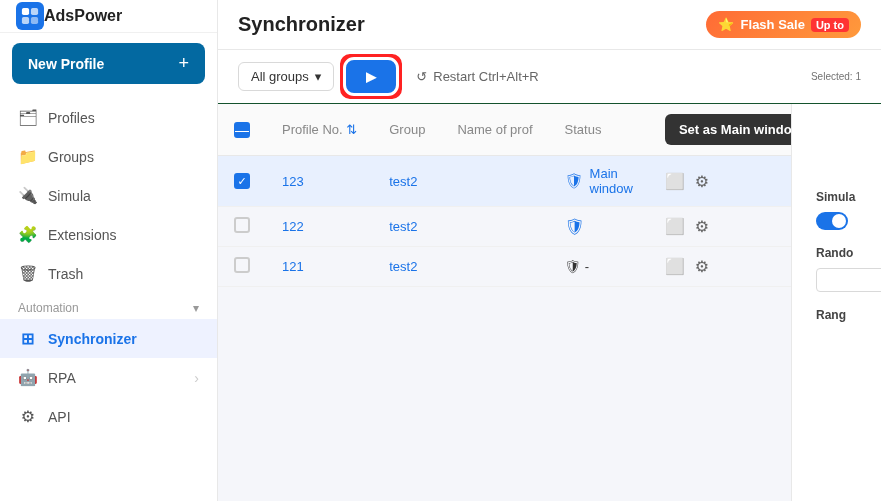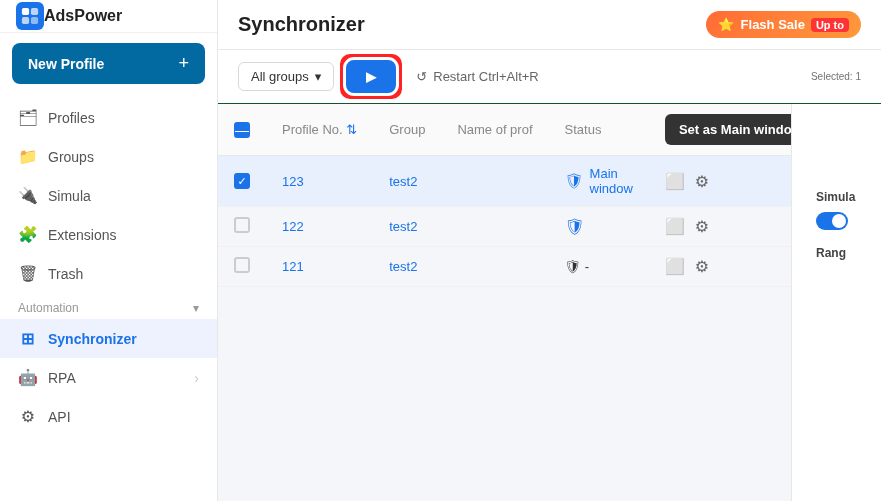--- a/index.html
+++ b/index.html
@@ -543,17 +543,21 @@
 
     <div class="right-panel">
       <div style="height:60px;"></div>
       <div class="right-panel-section">
         <span class="right-panel-label">Simula</span>
         <div class="toggle-container">
           <div class="toggle"></div>
         </div>
       </div>
       <div class="right-panel-section">
+        <span class="right-panel-label">Rando</span>
+        <input class="input-small" type="text" style="">
+      </div>
+      <div class="right-panel-section">
         <span class="right-panel-label">Rang</span>
       </div>
     </div>
   </div>
 </div>
 
 </body></html>

